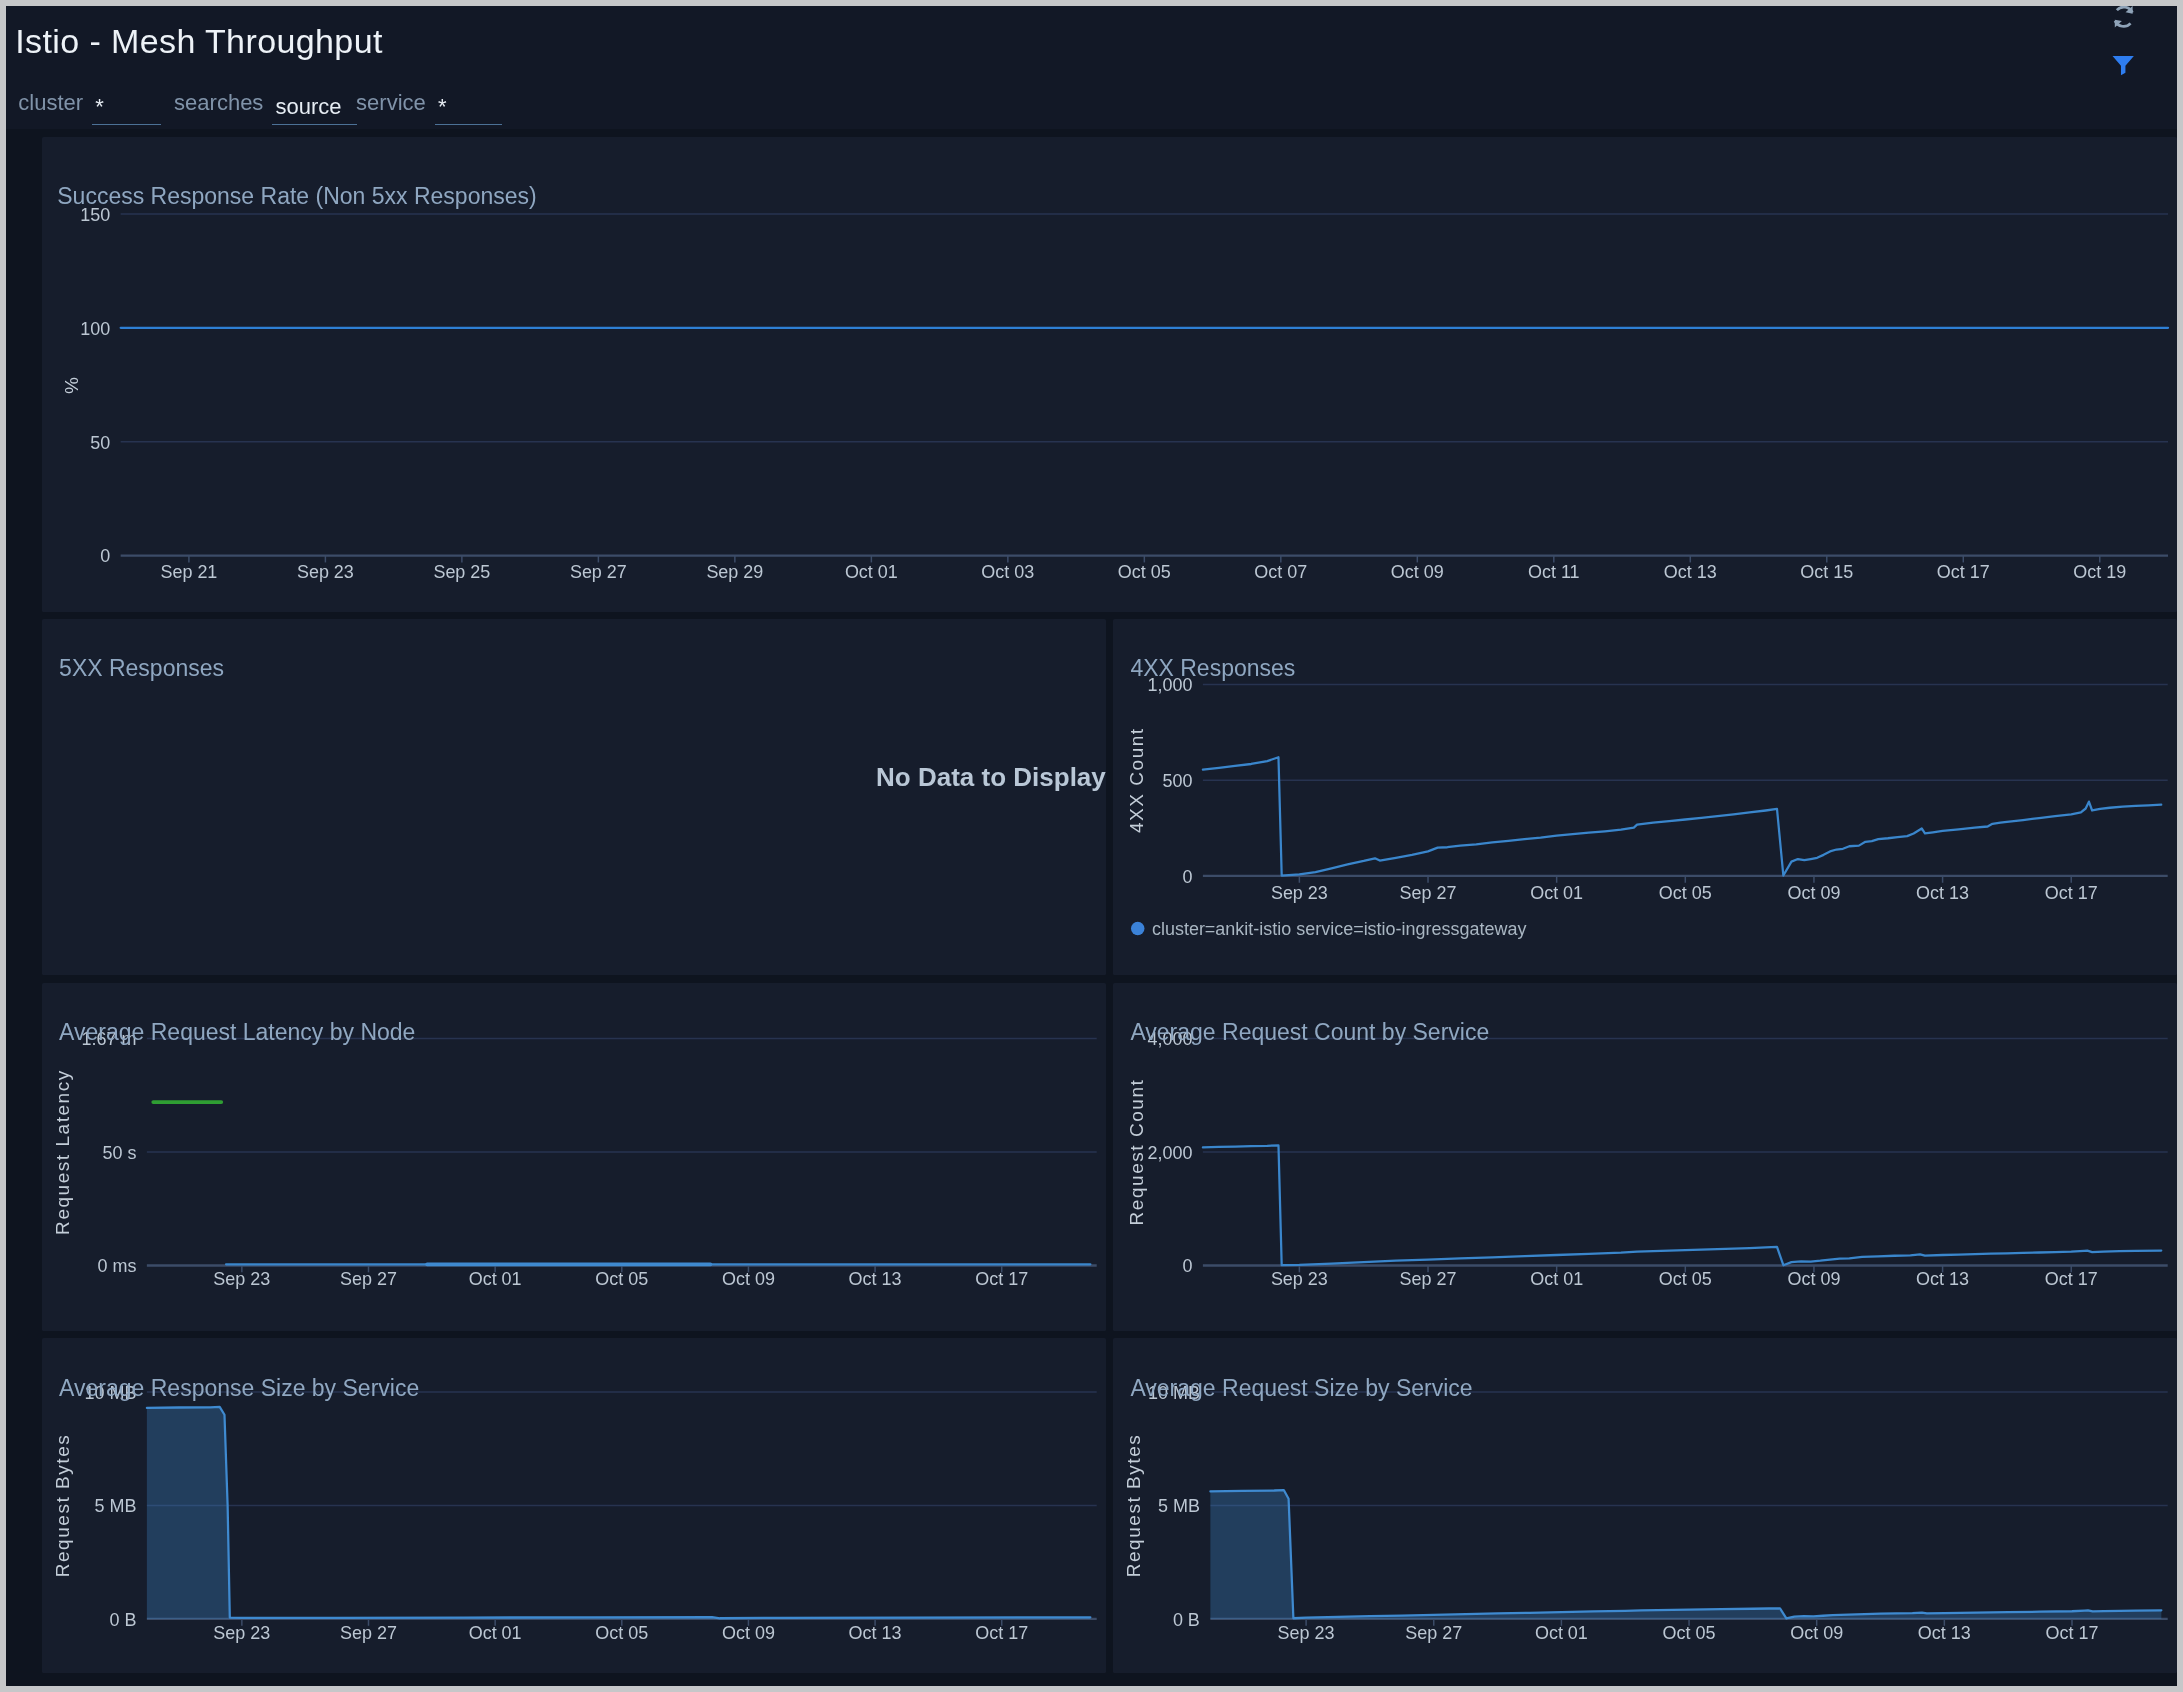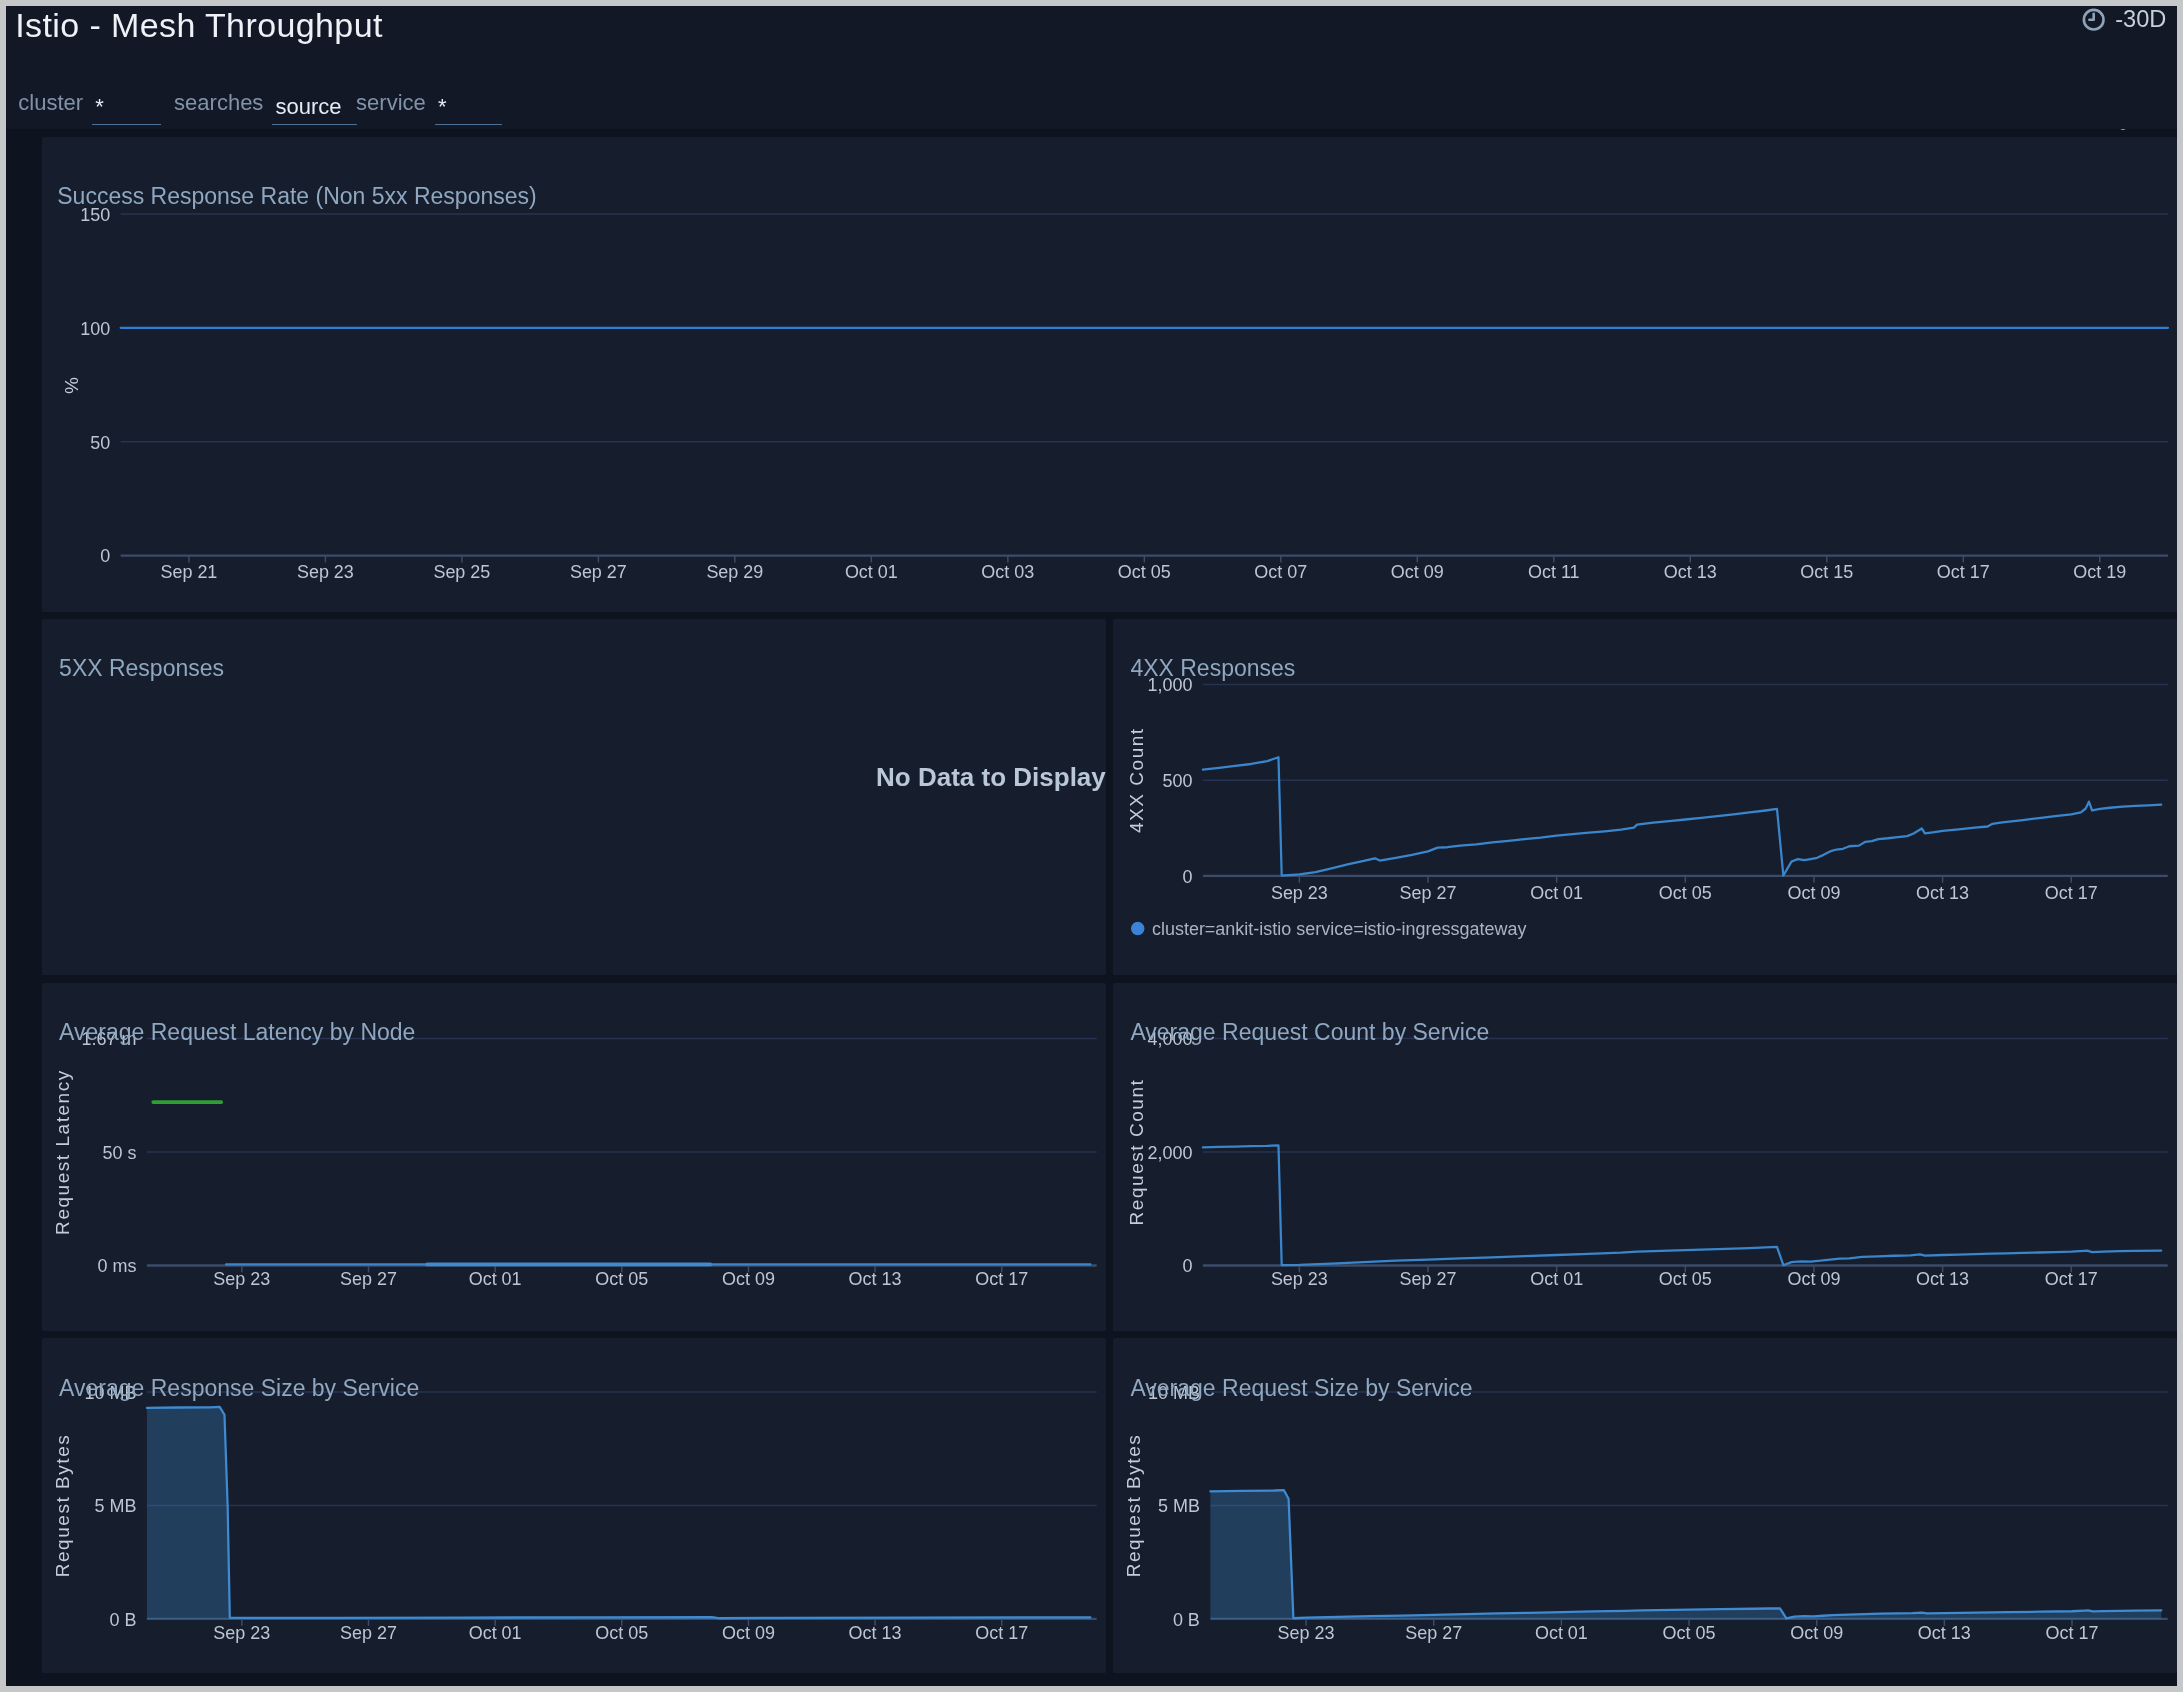--- a/index.html
+++ b/index.html
@@ -4,21 +4,21 @@
 <style>
   html,body{margin:0;padding:0;}
   body{
     width:2183px;height:1693px;position:relative;
     background:#c6c7c9;
     font-family:"Liberation Sans", sans-serif;
     overflow:hidden;
   }
   .frame{position:absolute;left:6.1px;top:6.1px;width:2171px;height:1680px;background:#0e141f;overflow:hidden;}
   
-  .hdr{height:70px;background:#121826;display:flex;}
+  .hdr{height:70px;background:#121826;display:flex;align-items:center;}
   .hdr-title{font-size:34px;font-weight:400;color:#edf2f7;margin-left:9.1px;letter-spacing:0.4px;}
   .actions{margin-left:auto;display:flex;align-items:center;gap:23px;padding-right:10.7px;flex-direction:column;}
   .timerange{display:flex;align-items:center;gap:7.6px;}
   .range-txt{font-size:23.6px;color:#c5d0dc;}
   .icon{display:block;}
   .kebab{display:flex;flex-direction:column;gap:3.8px;padding:1.5px;}
   .kebab i{width:6.1px;height:6.1px;border-radius:50%;background:#8fa3b8;display:block;}
   
   .filterbar{height:53px;background:#121826;position:relative;text-decoration:underline;}
   .fitem{position:absolute;top:0;height:53px;display:flex;align-items:center;}

